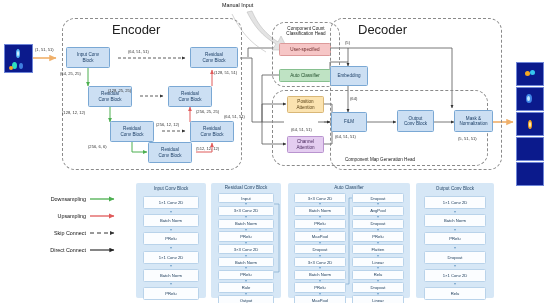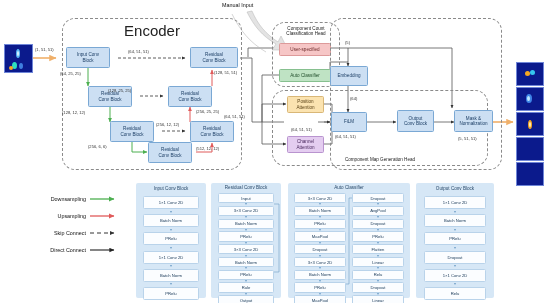--- a/index.html
+++ b/index.html
@@ -2,21 +2,21 @@
 <html><head>
 <meta charset="utf-8">
 <style>
   html,body{margin:0;padding:0;background:#fff;}
   body{width:550px;height:303px;font-family:"Liberation Sans",sans-serif;overflow:hidden;}
   #root{position:relative;width:550px;height:303px;}
   .abs{position:absolute;box-sizing:border-box;}
 
   
   .group{border:1.1px dashed #8a8a8a;border-radius:13px;}
-  .group-title{font-size:15px;color:#222;text-align:center;white-space:nowrap;}
+  .group-title{font-size:13px;color:#222;white-space:nowrap;}
   .sub-title{font-size:4.6px;color:#222;text-align:center;white-space:nowrap;line-height:1.15;}
 
   
   .node{border:0.8px solid #7aa8d4;background:#ccdff3;border-radius:1.5px;
         display:flex;align-items:center;justify-content:center;text-align:center;
         font-size:4.6px;color:#1d3f66;line-height:1.12;padding:0 1px;}
   .node.pink{background:#f6c6c6;border-color:#dd9a9a;color:#6d2b2b;}
   .node.green{background:#bfe3c4;border-color:#86c08f;color:#24502e;}
   .node.yellow{background:#fbe3b0;border-color:#d9b777;color:#5c4418;}
   .node.purple{background:#e4cdf0;border-color:#b994cf;color:#4a2a5e;}
@@ -172,20 +172,21 @@
   </div>
 
   <div class="abs node pink" style="left:279px;top:43px;width:52px;height:13px;">
     <span>User-specified</span>
   </div>
   <div class="abs node green" style="left:279px;top:69px;width:52px;height:13px;">
     <span>Auto Classifier</span>
   </div>
 
   <div class="abs group" style="left:330px;top:18px;width:172px;height:152px;"></div>
+  <div class="abs group-title" style="left:358px;top:22px;width:80px;">Decoder</div>
 
   <div class="abs node" style="left:330px;top:66px;width:38px;height:20px;">
     <span>Embedding</span>
   </div>
   <div class="abs dim" style="left:345px;top:40px;">(5)</div>
   <div class="abs dim" style="left:350px;top:96px;">(64)</div>
 
   <div class="abs group" style="left:272px;top:90px;width:216px;height:76px;"></div>
   <div class="abs sub-title" style="left:300px;top:157px;width:160px;">Component Map Generation Head</div>
 

